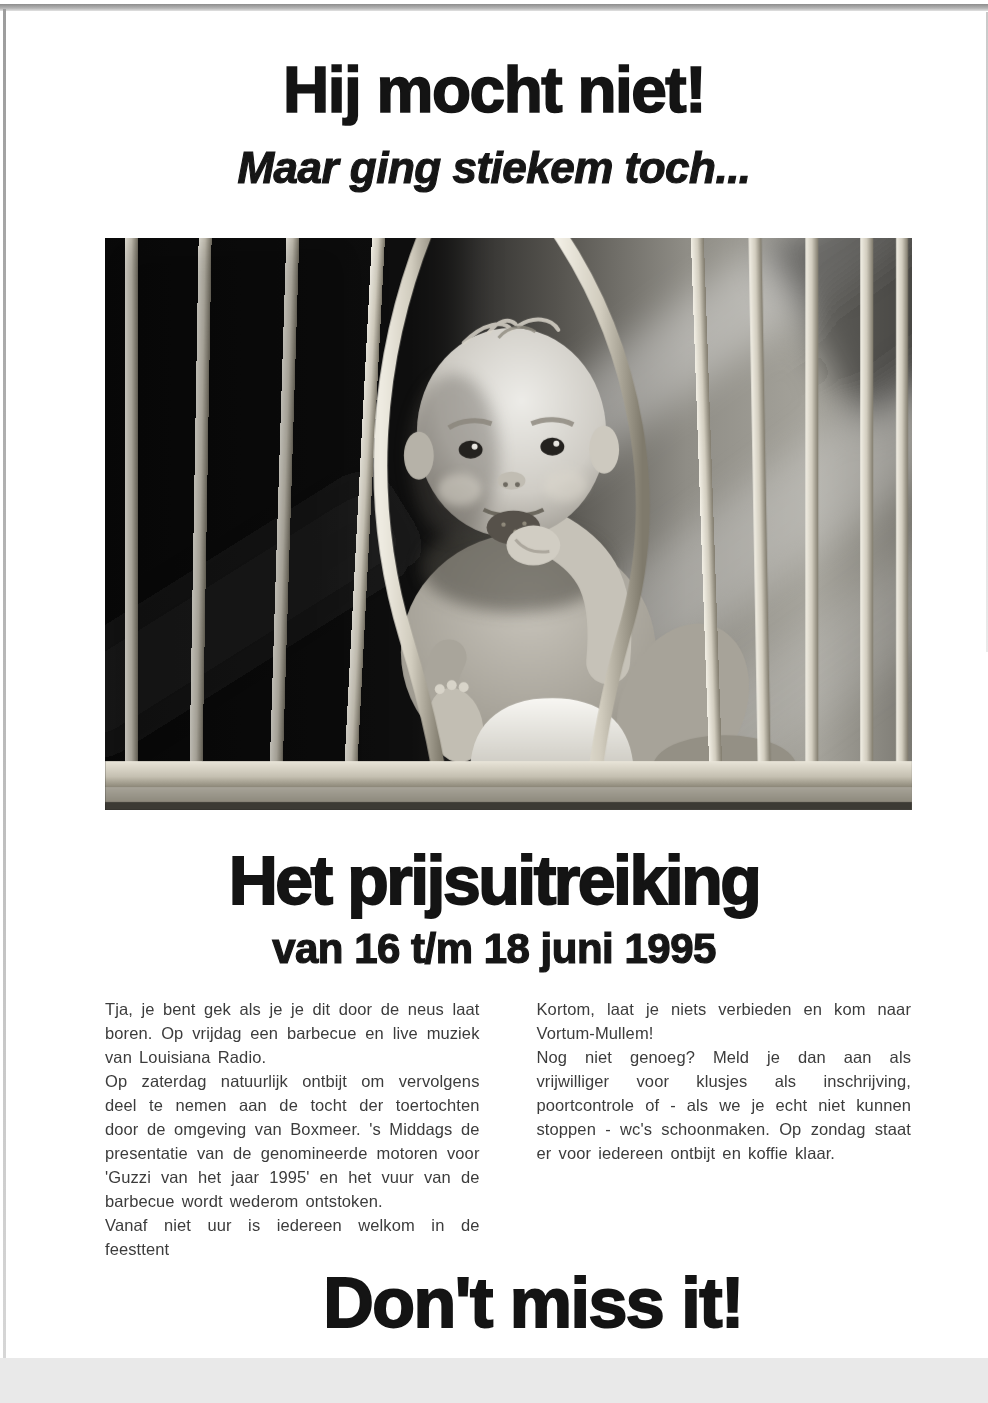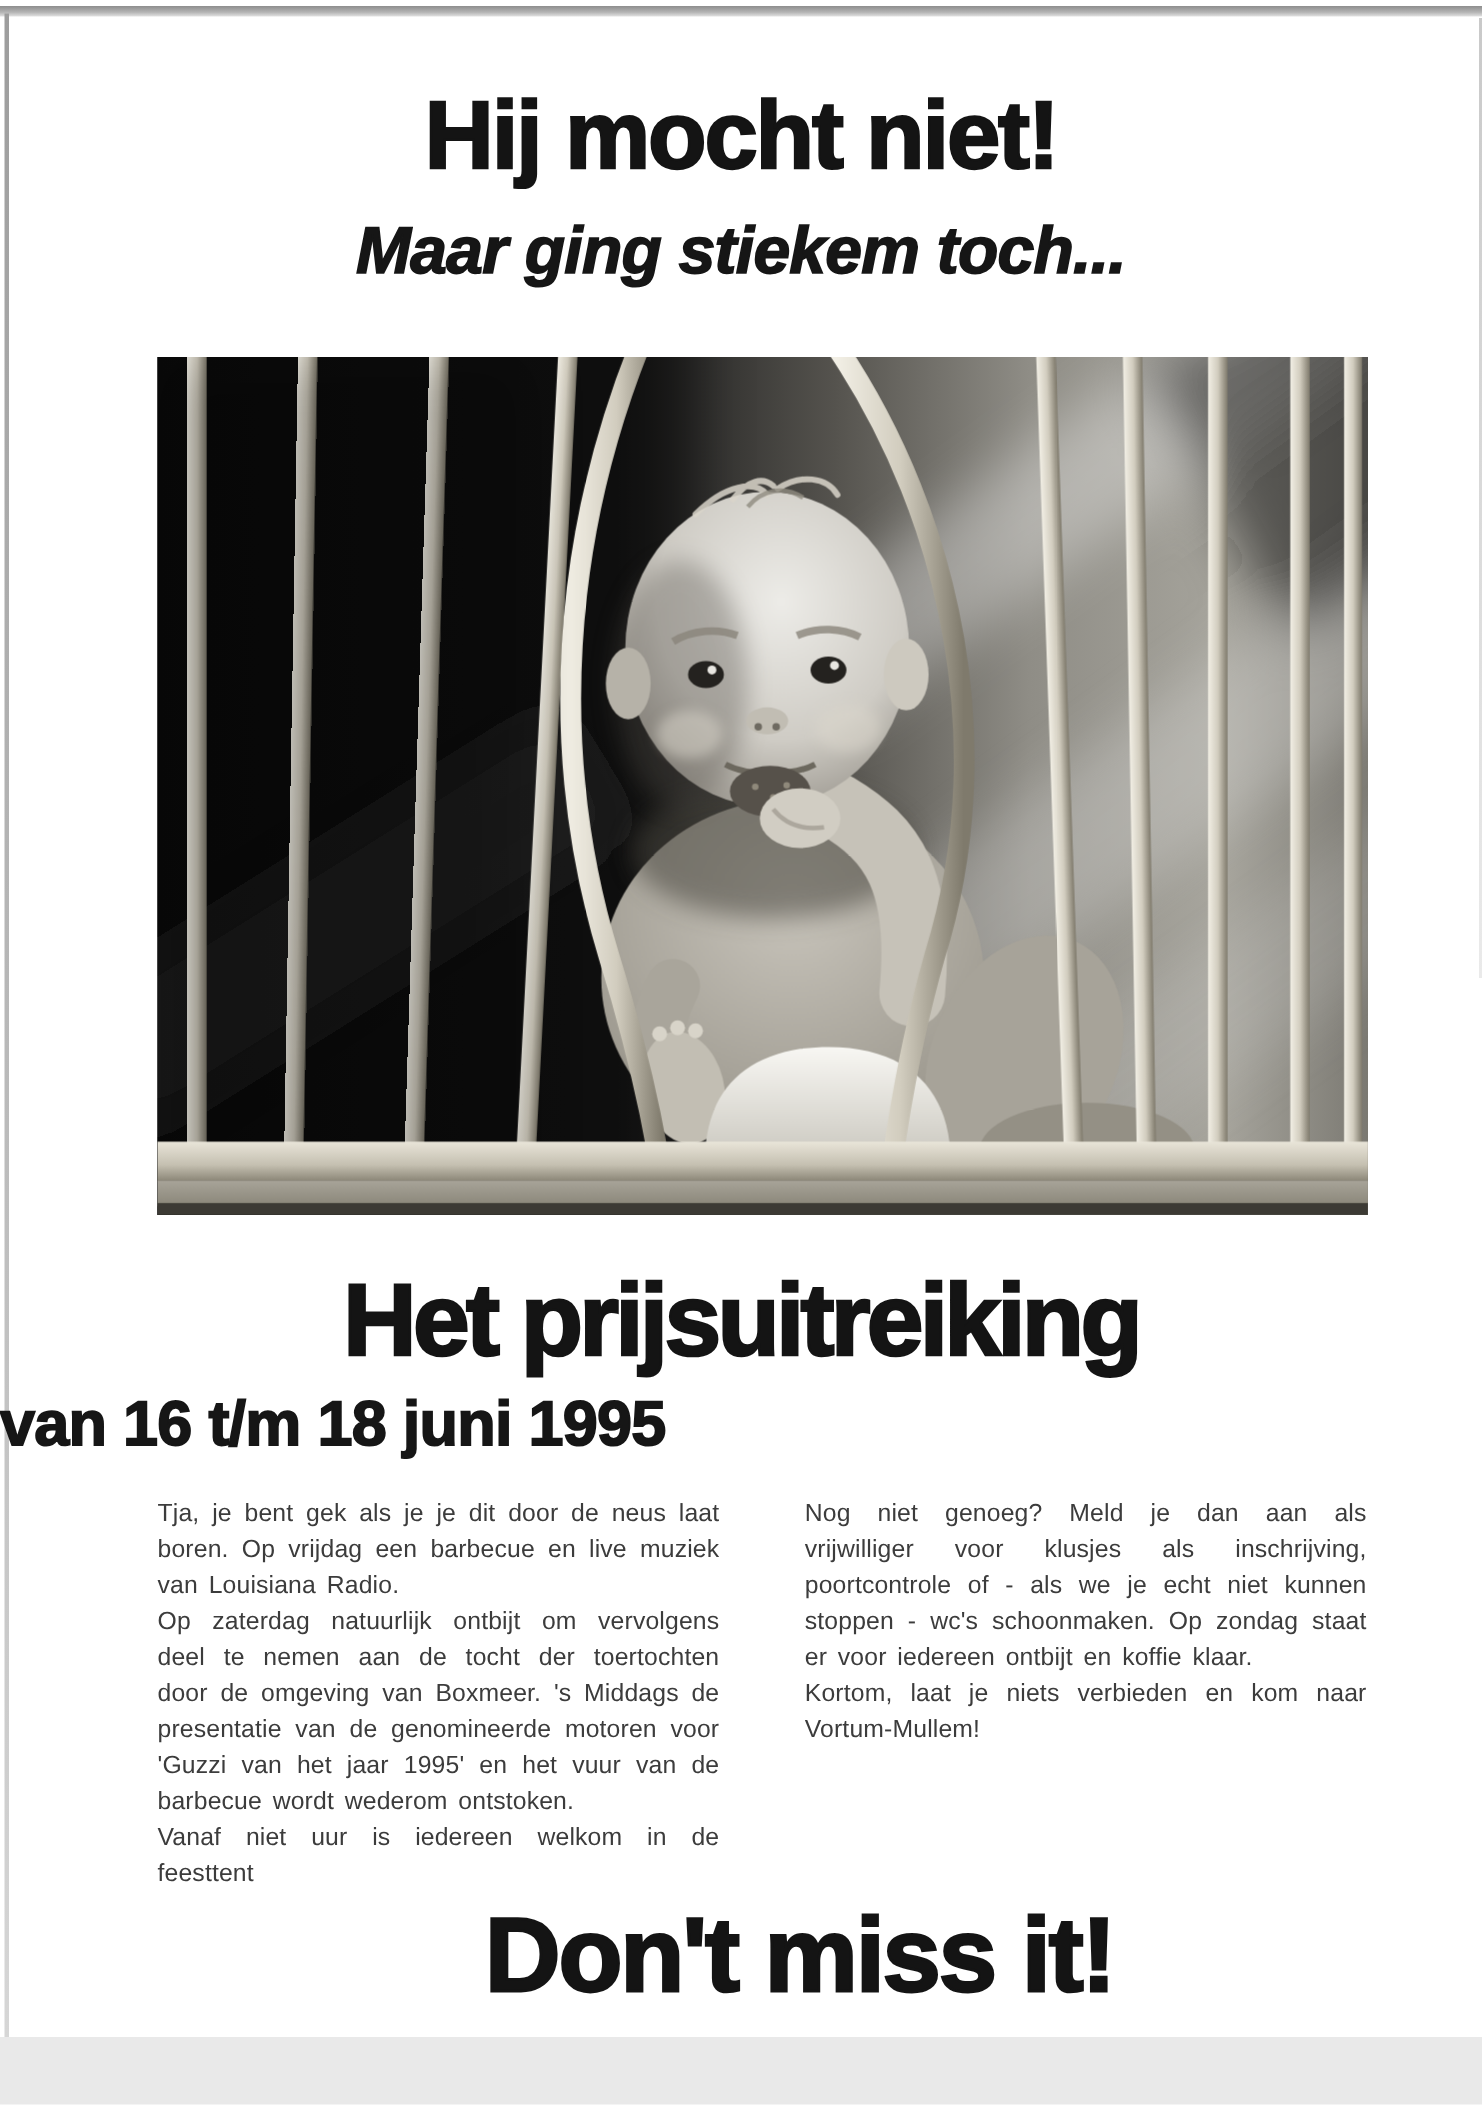--- a/index.html
+++ b/index.html
@@ -32,21 +32,21 @@
   }
   .photo svg { display:block; width:100%; height:100%; }
 
   .heading {
     position:absolute; top:846px; left:0; width:100%; margin:0;
     text-align:center; font-size:68px; font-weight:bold; line-height:1;
     letter-spacing:-2.5px; color:#141414; -webkit-text-stroke:1.8px #141414;
   }
   .subheading {
     position:absolute; top:928px; left:0; width:100%; margin:0;
-    font-size:42px; font-weight:bold; line-height:1;
+    text-align:center; font-size:42px; font-weight:bold; line-height:1;
     letter-spacing:-0.5px; color:#161616; -webkit-text-stroke:1.2px #161616;
   }
   .columns {
     position:absolute; top:997px; left:105px; width:806px;
     display:flex; gap:57px;
   }
   .col { flex:1; }
   .col p {
     margin:0; font-size:16.5px; line-height:24px; text-align:justify;
     color:#3c3c3c; letter-spacing:0.1px; word-spacing:2.5px;
@@ -196,19 +196,19 @@
   <h2 class="heading">Het prijsuitreiking</h2>
   <h3 class="subheading">van 16 t/m 18 juni 1995</h3>
 
   <div class="columns">
     <div class="col">
       <p>Tja, je bent gek als je je dit door de neus laat boren. Op vrijdag een barbecue en live muziek van Louisiana Radio.</p>
       <p>Op zaterdag natuurlijk ontbijt om vervolgens deel te nemen aan de tocht der toertochten door de omgeving van Boxmeer. 's Middags de presentatie van de genomineerde motoren voor 'Guzzi van het jaar 1995' en het vuur van de barbecue wordt wederom ontstoken.</p>
       <p>Vanaf niet uur is iedereen welkom in de feesttent</p>
     </div>
     <div class="col">
+      <p>Kortom, laat je niets verbieden en kom naar Vortum-Mullem!</p>
       <p>Nog niet genoeg? Meld je dan aan als vrijwilliger voor klusjes als inschrijving, poortcontrole of - als we je echt niet kunnen stoppen - wc's schoonma­ken. Op zondag staat er voor iedereen ontbijt en koffie klaar.</p>
-      <p>Kortom, laat je niets verbieden en kom naar Vortum-Mullem!</p>
     </div>
   </div>
 
   <div class="footer-slogan">Don't miss it!</div>
 </div>
 
 </body></html>

